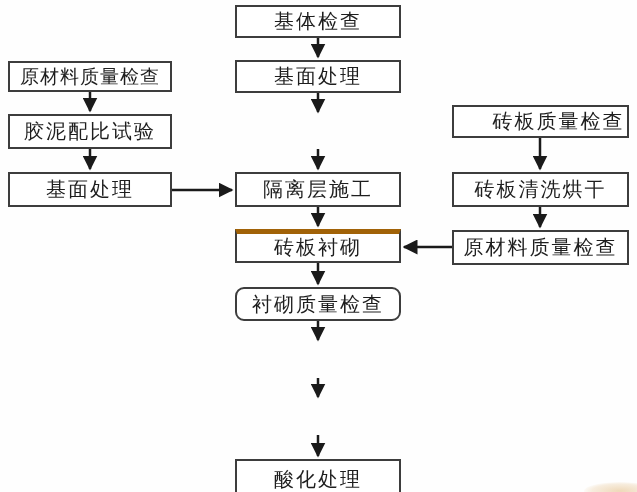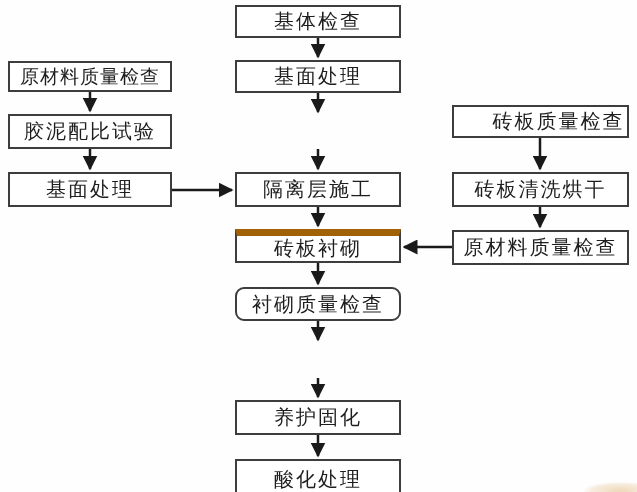--- a/index.html
+++ b/index.html
@@ -22,21 +22,21 @@
     border: 2px solid #3d3d3d;
     color: #1e1e1e;
     font-size: 20px;
     letter-spacing: 2px;
     display: flex;
     align-items: center;
     justify-content: center;
     white-space: nowrap;
   }
   .node.thick-top {
-    border-top: 7px solid #a16207;
+    border-top: 5px solid #a16207;
   }
   #arrows {
     position: absolute;
     left: 0;
     top: 0;
     width: 637px;
     height: 492px;
     pointer-events: none;
   }
   #watermark {
@@ -52,21 +52,20 @@
 </head>
 <body>
 
 <div id="stage">
 
   <div class="node" style="left:235px; top:5px;   width:166px; height:33px;">基体检查</div>
   <div class="node" style="left:235px; top:60px;  width:166px; height:33px;">基面处理</div>
   <div class="node" style="left:235px; top:172px; width:166px; height:35px;">隔离层施工</div>
   <div class="node thick-top" style="left:235px; top:229px; width:166px; height:34px;">砖板衬砌</div>
   <div class="node" style="left:235px; top:287px; width:166px; height:34px;border-radius:9px;">衬砌质量检查</div>
-  <div class="node" style="left:235px; top:400px; width:166px; height:35px;">养护固化</div>
   <div class="node" style="left:235px; top:459px; width:166px; height:40px;">酸化处理</div>
 
   <div class="node" style="left:8px; top:61px;  width:164px; height:31px; font-size:19px; letter-spacing:1px;">原材料质量检查</div>
   <div class="node" style="left:8px; top:114px; width:164px; height:35px;">胶泥配比试验</div>
   <div class="node" style="left:8px; top:172px; width:164px; height:35px;">基面处理</div>
 
   <div class="node" style="left:452px; top:105px; width:177px; height:33px;padding-left:36px;">砖板质量检查</div>
   <div class="node" style="left:452px; top:172px; width:177px; height:35px;">砖板清洗烘干</div>
   <div class="node" style="left:452px; top:230px; width:177px; height:35px;">原材料质量检查</div>
 

